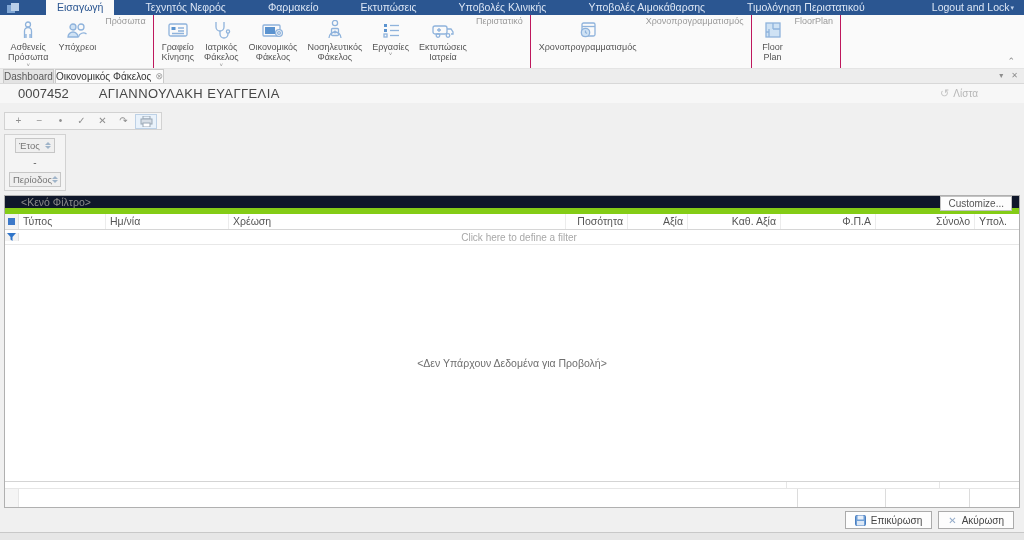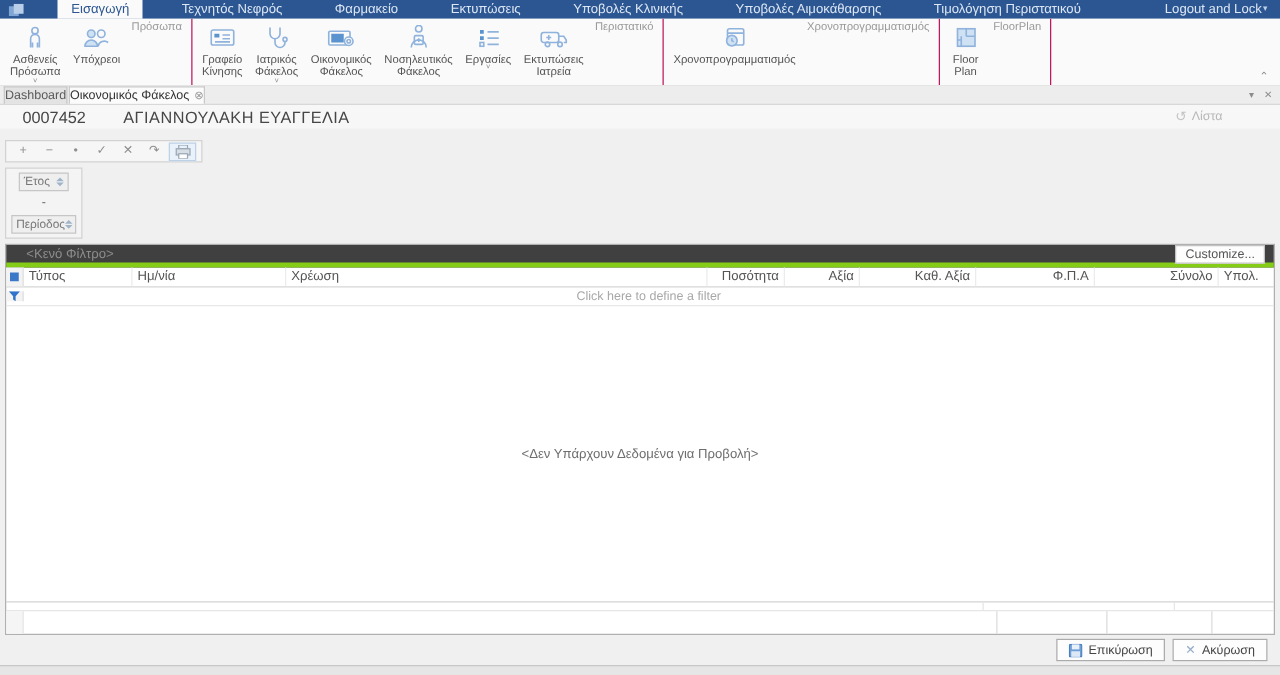--- a/index.html
+++ b/index.html
@@ -66,22 +66,22 @@
             justify-content:space-between; padding:0 3px; font-size:9.5px; color:#777; }
   .ffield.year { width:40px; } .ffield.period { width:52px; }
   .spin { display:flex; flex-direction:column; gap:1px; }
   .spin i { width:0; height:0; border-left:3px solid transparent; border-right:3px solid transparent; }
   .spin .up { border-bottom:3px solid #9fb4c9; }
   .spin .dn { border-top:3px solid #9fb4c9; }
   .fsep { font-size:10px; color:#666; }
   
   .gridpanel { margin-top:4px; flex:1; border:1px solid #b0b0b0; background:#fff;
                display:flex; flex-direction:column; min-height:0; }
-  .group-row { height:18px; display:flex; align-items:center; background:#404040;
-               border-bottom:4px solid #84cc16; flex:0 0 auto; }
+  .group-row { height:18px; display:flex; align-items:flex-start; background:#0f172a;
+               border-bottom:6px solid #84cc16; flex:0 0 auto; }
   .group-row .gr-label { margin-left:16px; color:#8c8c8c; font-size:10.5px; }
   .customize { margin-left:auto; margin-right:7px; border:1px solid #c2c2c2; background:#fdfdfd;
                font-size:10px; color:#555; padding:1px 7px; cursor:default; }
   .hdr-row { height:16px; display:flex; border-bottom:1px solid #d6d6d6; font-size:10.5px;
              color:#555; flex:0 0 auto; }
   .gutter { width:14px; flex:0 0 auto; background:#f3f3f3; border-right:1px solid #e0e0e0;
             display:flex; align-items:center; justify-content:center; }
   .hcell { border-right:1px solid #ececec; padding:0 4px; line-height:15px; white-space:nowrap;
            overflow:hidden; flex:0 0 auto; }
   .hcell.num { text-align:right; }

